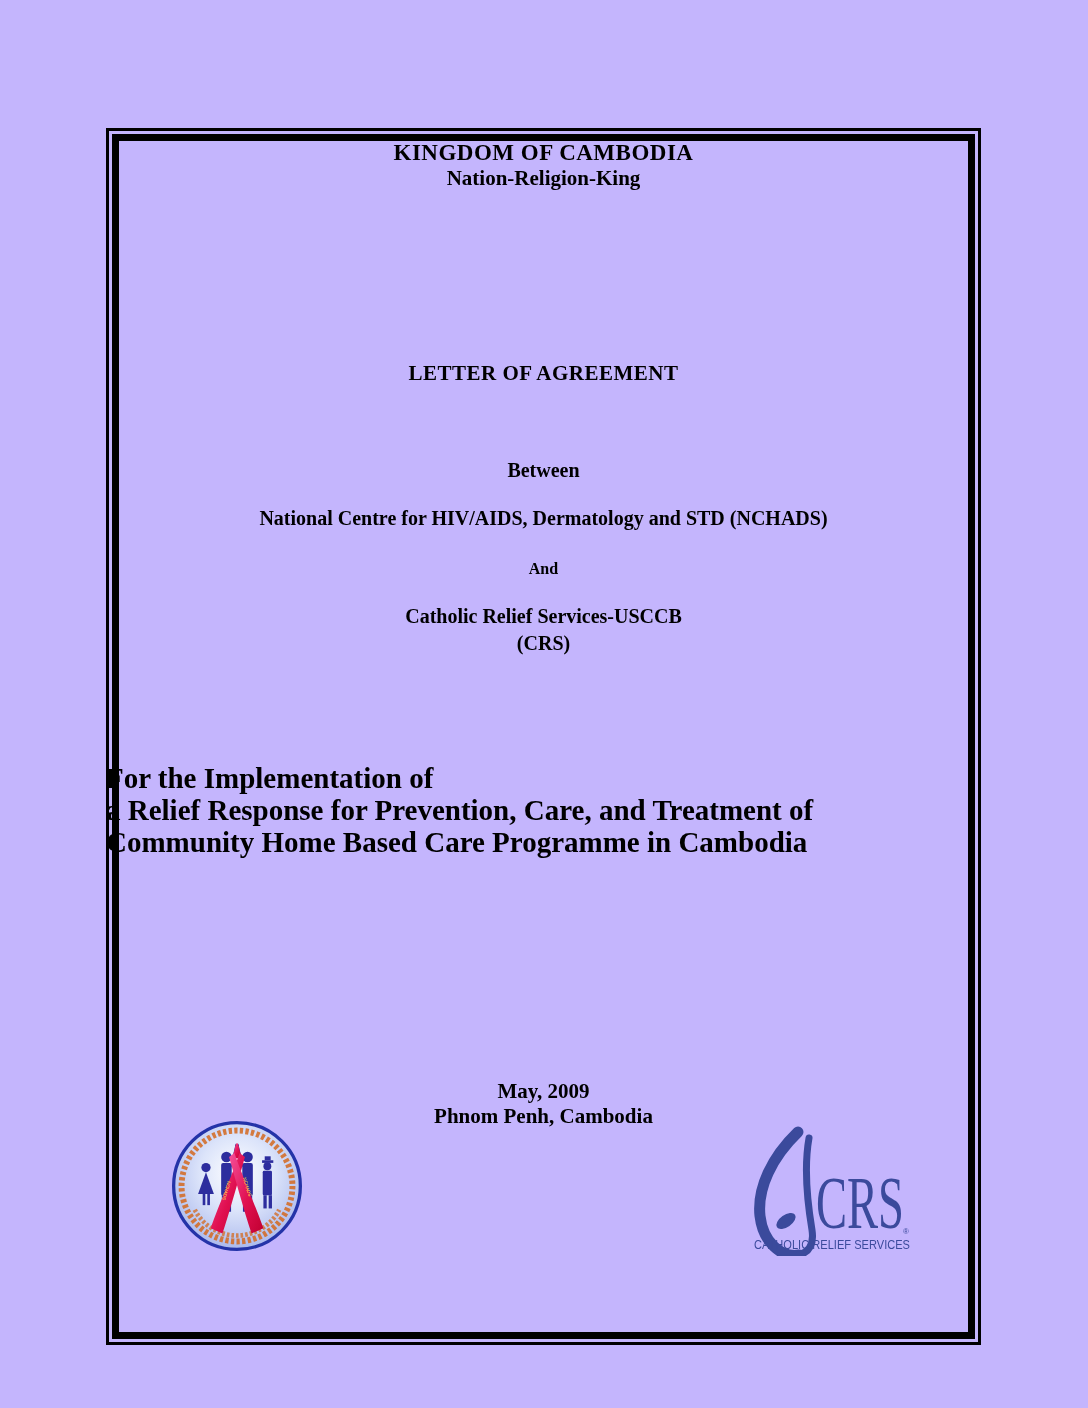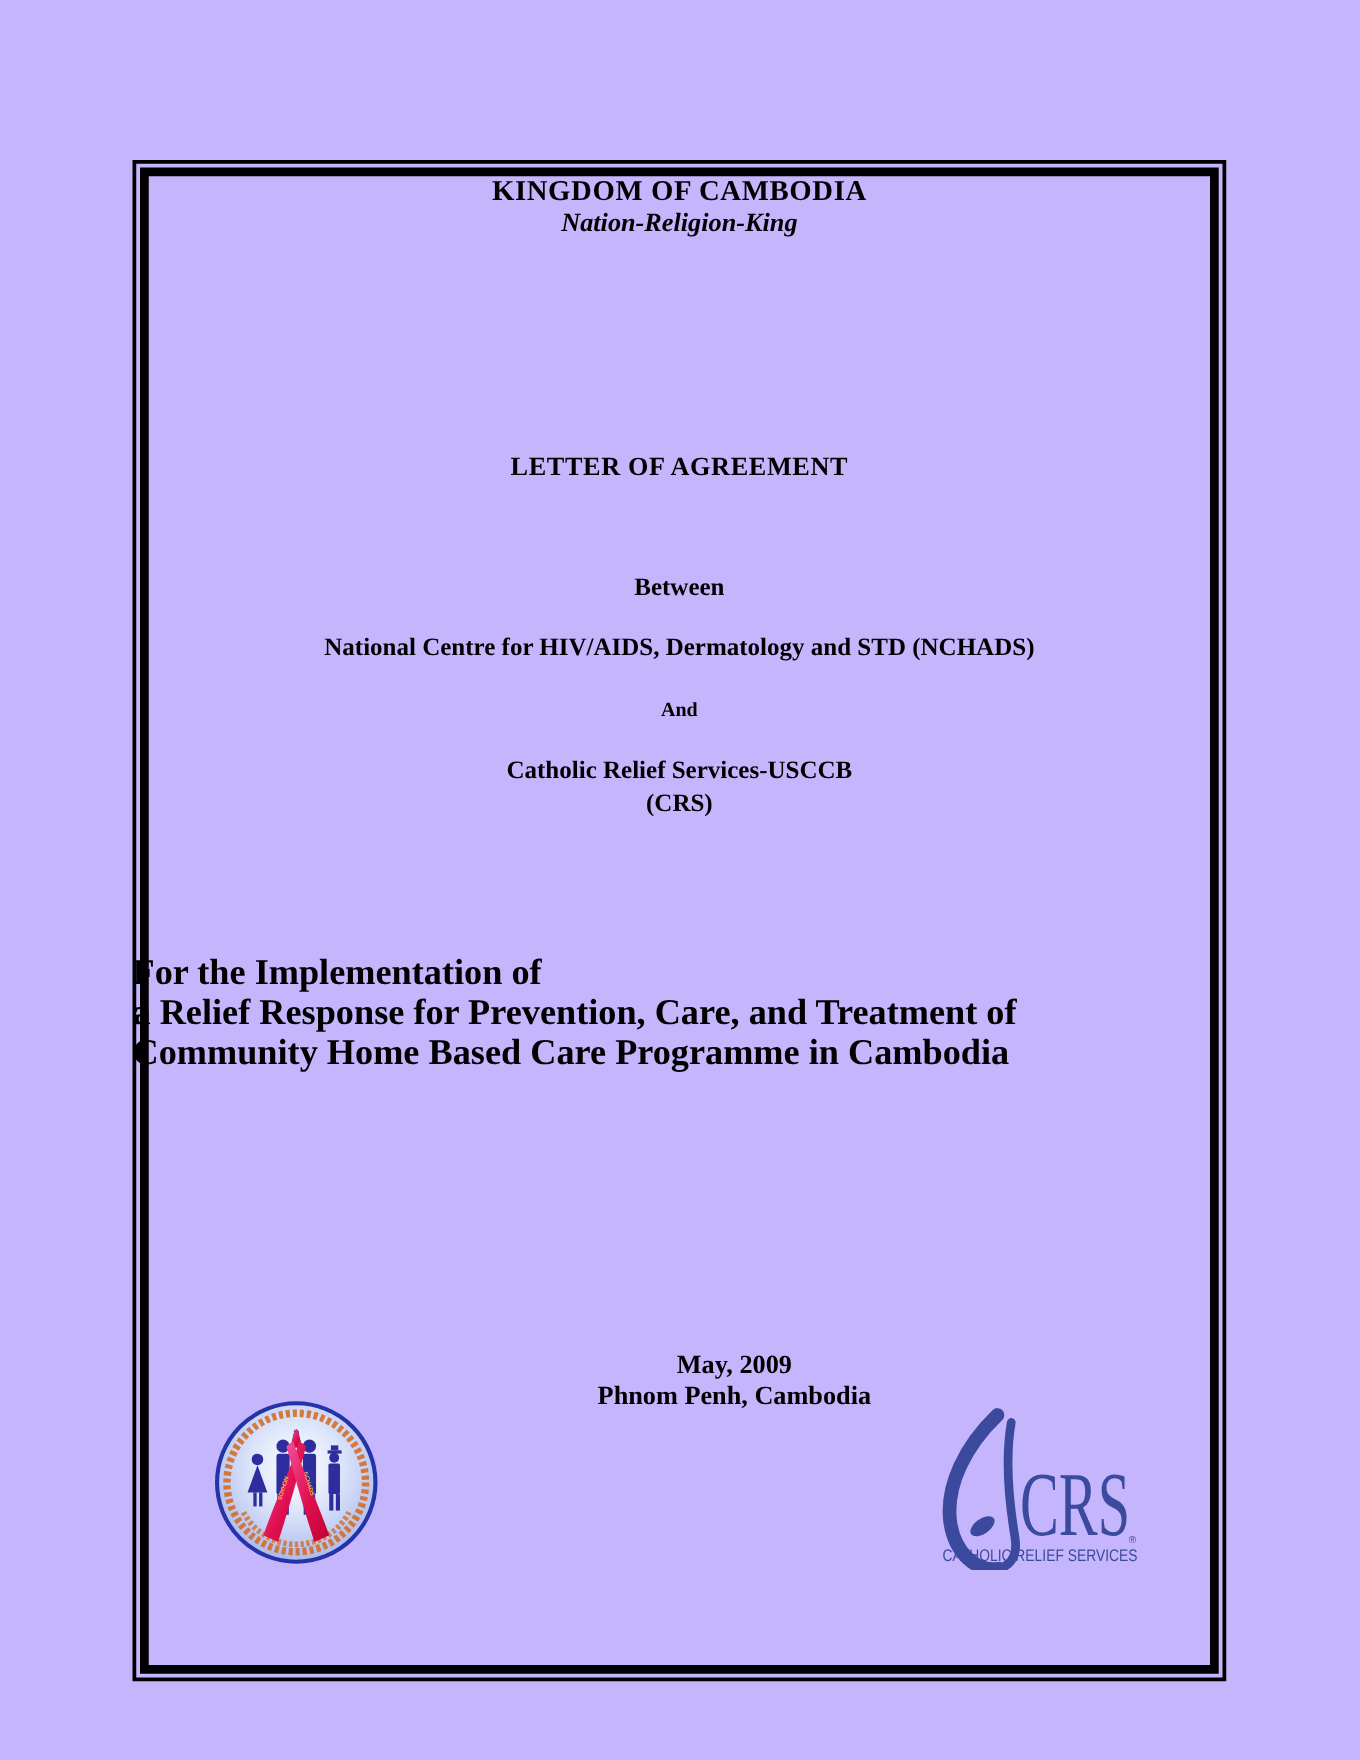--- a/index.html
+++ b/index.html
@@ -16,35 +16,35 @@
     border:3px solid #000;padding:3px;box-sizing:border-box;
   }
   .frame-inner{
     width:100%;height:100%;border:7px solid #000;box-sizing:border-box;
   }
   .tline{
     position:absolute;left:106px;width:875px;
     text-align:center;font-weight:bold;white-space:nowrap;
   }
   .kingdom{top:140px;font-size:23px;line-height:26px;letter-spacing:.5px;}
-  .motto{top:166px;font-size:21px;line-height:24px;font-style:italic;}
+  .motto{top:166px;font-size:21px;line-height:24px;}
   .doctype{top:361px;font-size:21px;line-height:24px;letter-spacing:.5px;}
   .between{top:459px;font-size:20px;line-height:23px;}
   .party1{top:507px;font-size:20px;line-height:23px;}
   .andl{top:557px;font-size:16px;line-height:23px;}
   .party2{top:605px;font-size:20px;line-height:23px;}
   .party2abbr{top:632px;font-size:20px;line-height:23px;}
   .maintitle{
     position:absolute;left:106px;top:762px;width:875px;
     font-weight:bold;font-size:29px;line-height:32px;
   }
   .year{top:925px;font-size:26px;line-height:29px;}
   .footerblock{
     position:absolute;left:106px;top:1079px;width:875px;
-    text-align:center;font-weight:bold;font-size:21px;line-height:25px;margin-left:44px;
+    text-align:center;font-weight:bold;font-size:21px;line-height:25px;
   }
   .nchads-logo{position:absolute;left:168px;top:1120px;}
   .crs-logo{position:absolute;left:748px;top:1124px;}
   svg text{font-weight:normal;}
 </style>
 </head>
 <body>
 
 <div class="page">
 

